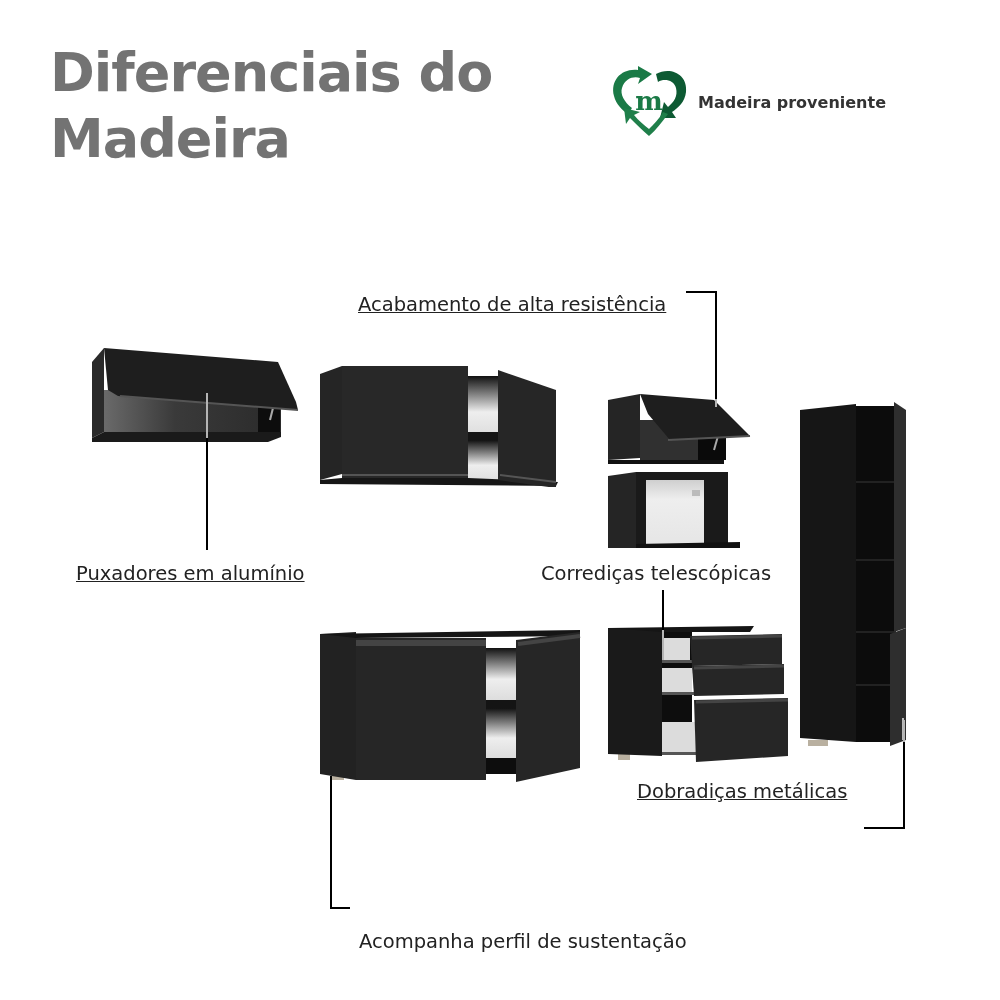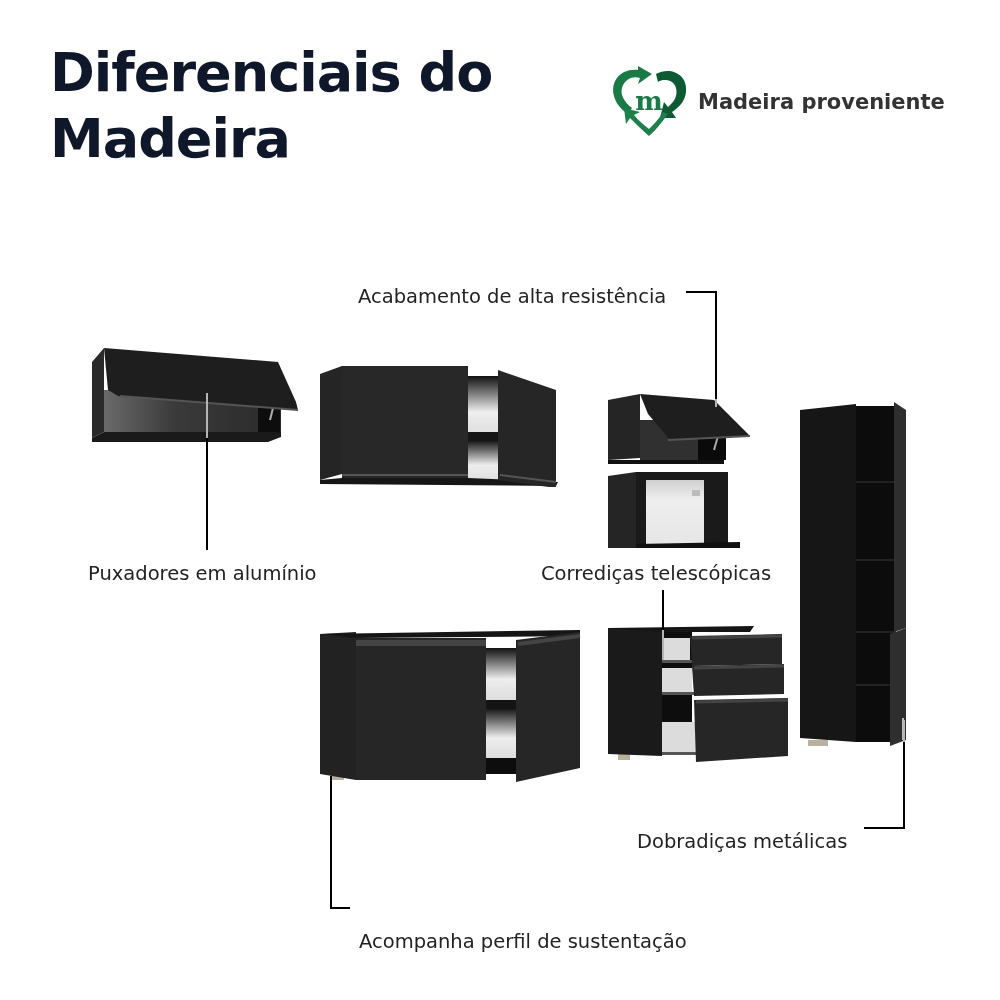--- a/index.html
+++ b/index.html
@@ -3,27 +3,27 @@
 <meta charset="utf-8">
 <style>
   html, body { margin: 0; padding: 0; }
   body {
     width: 1000px; height: 1000px; background: #ffffff; position: relative; overflow: hidden;
     font-family: "Liberation Sans", "DejaVu Sans", sans-serif;
   }
   .title {
     position: absolute; left: 50px; top: 40px; width: 520px;
     font-family: "DejaVu Sans", "Liberation Sans", sans-serif;
-    font-weight: bold; font-size: 54px; line-height: 66px; color: #0f172a; letter-spacing: -1px;
+    font-weight: bold; font-size: 54px; line-height: 66px; color: #737373; letter-spacing: -1px;
   }
   .badge { position: absolute; left: 608px; top: 64px; display: flex; align-items: center; }
   .badge-icon { width: 82px; height: 76px; }
   .badge-text {
     margin-left: 8px; font-family: "DejaVu Sans", sans-serif; font-weight: bold;
-    font-size: 21px; line-height: 27px; color: #333333; text-align: center;
+    font-size: 16px; line-height: 27px; color: #333333; text-align: center;
   }
   .callout {
     position: absolute; font-family: "DejaVu Sans", "Liberation Sans", sans-serif;
     font-size: 19.5px; color: #222222; white-space: nowrap; line-height: 24px;
   }
   .line { position: absolute; background: #000; }
   .gline { position: absolute; background: #b5b5b5; }
   .furniture { position: absolute; }
 </style>
 </head>
@@ -160,33 +160,33 @@
   <rect x="56" y="68" width="32" height="3" fill="#555"></rect>
   <polygon points="86,42 178,40 178,70 88,72" fill="#262626"></polygon>
   <line x1="88" y1="44" x2="178" y2="42" stroke="#444" stroke-width="3"></line>
 
   <rect x="56" y="98" width="34" height="30" fill="#dcdcdc"></rect>
   <rect x="56" y="128" width="36" height="3" fill="#555"></rect>
   <polygon points="88,76 182,74 182,132 90,138" fill="#262626"></polygon>
   <line x1="90" y1="78" x2="182" y2="76" stroke="#444" stroke-width="3"></line>
 </svg>
 
-<div class="callout" style="left:358px;top:285px;">Acabamento de alta resistência</div>
+<div class="callout" style="left:358px;top:293px;text-decoration:underline;">Acabamento de alta resistência</div>
 <div class="line" style="left:686px;top:291px;width:31px;height:2px;"></div>
 <div class="line" style="left:715px;top:291px;width:2px;height:110px;"></div>
 <div class="gline" style="left:715px;top:399px;width:2px;height:8px;"></div>
 
 <div class="gline" style="left:206px;top:393px;width:2px;height:45px;"></div>
 <div class="line" style="left:206px;top:438px;width:2px;height:112px;"></div>
-<div class="callout" style="left:88px;top:562px;">Puxadores em alumínio</div>
+<div class="callout" style="left:76px;top:562px;text-decoration:underline;">Puxadores em alumínio</div>
 
 <div class="callout" style="left:541px;top:562px;">Corrediças telescópicas</div>
 <div class="line" style="left:662px;top:590px;width:2px;height:40px;"></div>
 <div class="gline" style="left:662px;top:630px;width:2px;height:30px;"></div>
 
 <div class="gline" style="left:903px;top:720px;width:2px;height:22px;"></div>
 <div class="line" style="left:903px;top:742px;width:2px;height:87px;"></div>
 <div class="line" style="left:864px;top:827px;width:41px;height:2px;"></div>
-<div class="callout" style="left:637px;top:830px;">Dobradiças metálicas</div>
+<div class="callout" style="left:637px;top:780px;text-decoration:underline;">Dobradiças metálicas</div>
 
 <div class="line" style="left:330px;top:776px;width:2px;height:133px;"></div>
 <div class="line" style="left:330px;top:907px;width:20px;height:2px;"></div>
 <div class="callout" style="left:359px;top:894px;margin-top:36px;">Acompanha perfil de sustentação</div>
 
 </body></html>

